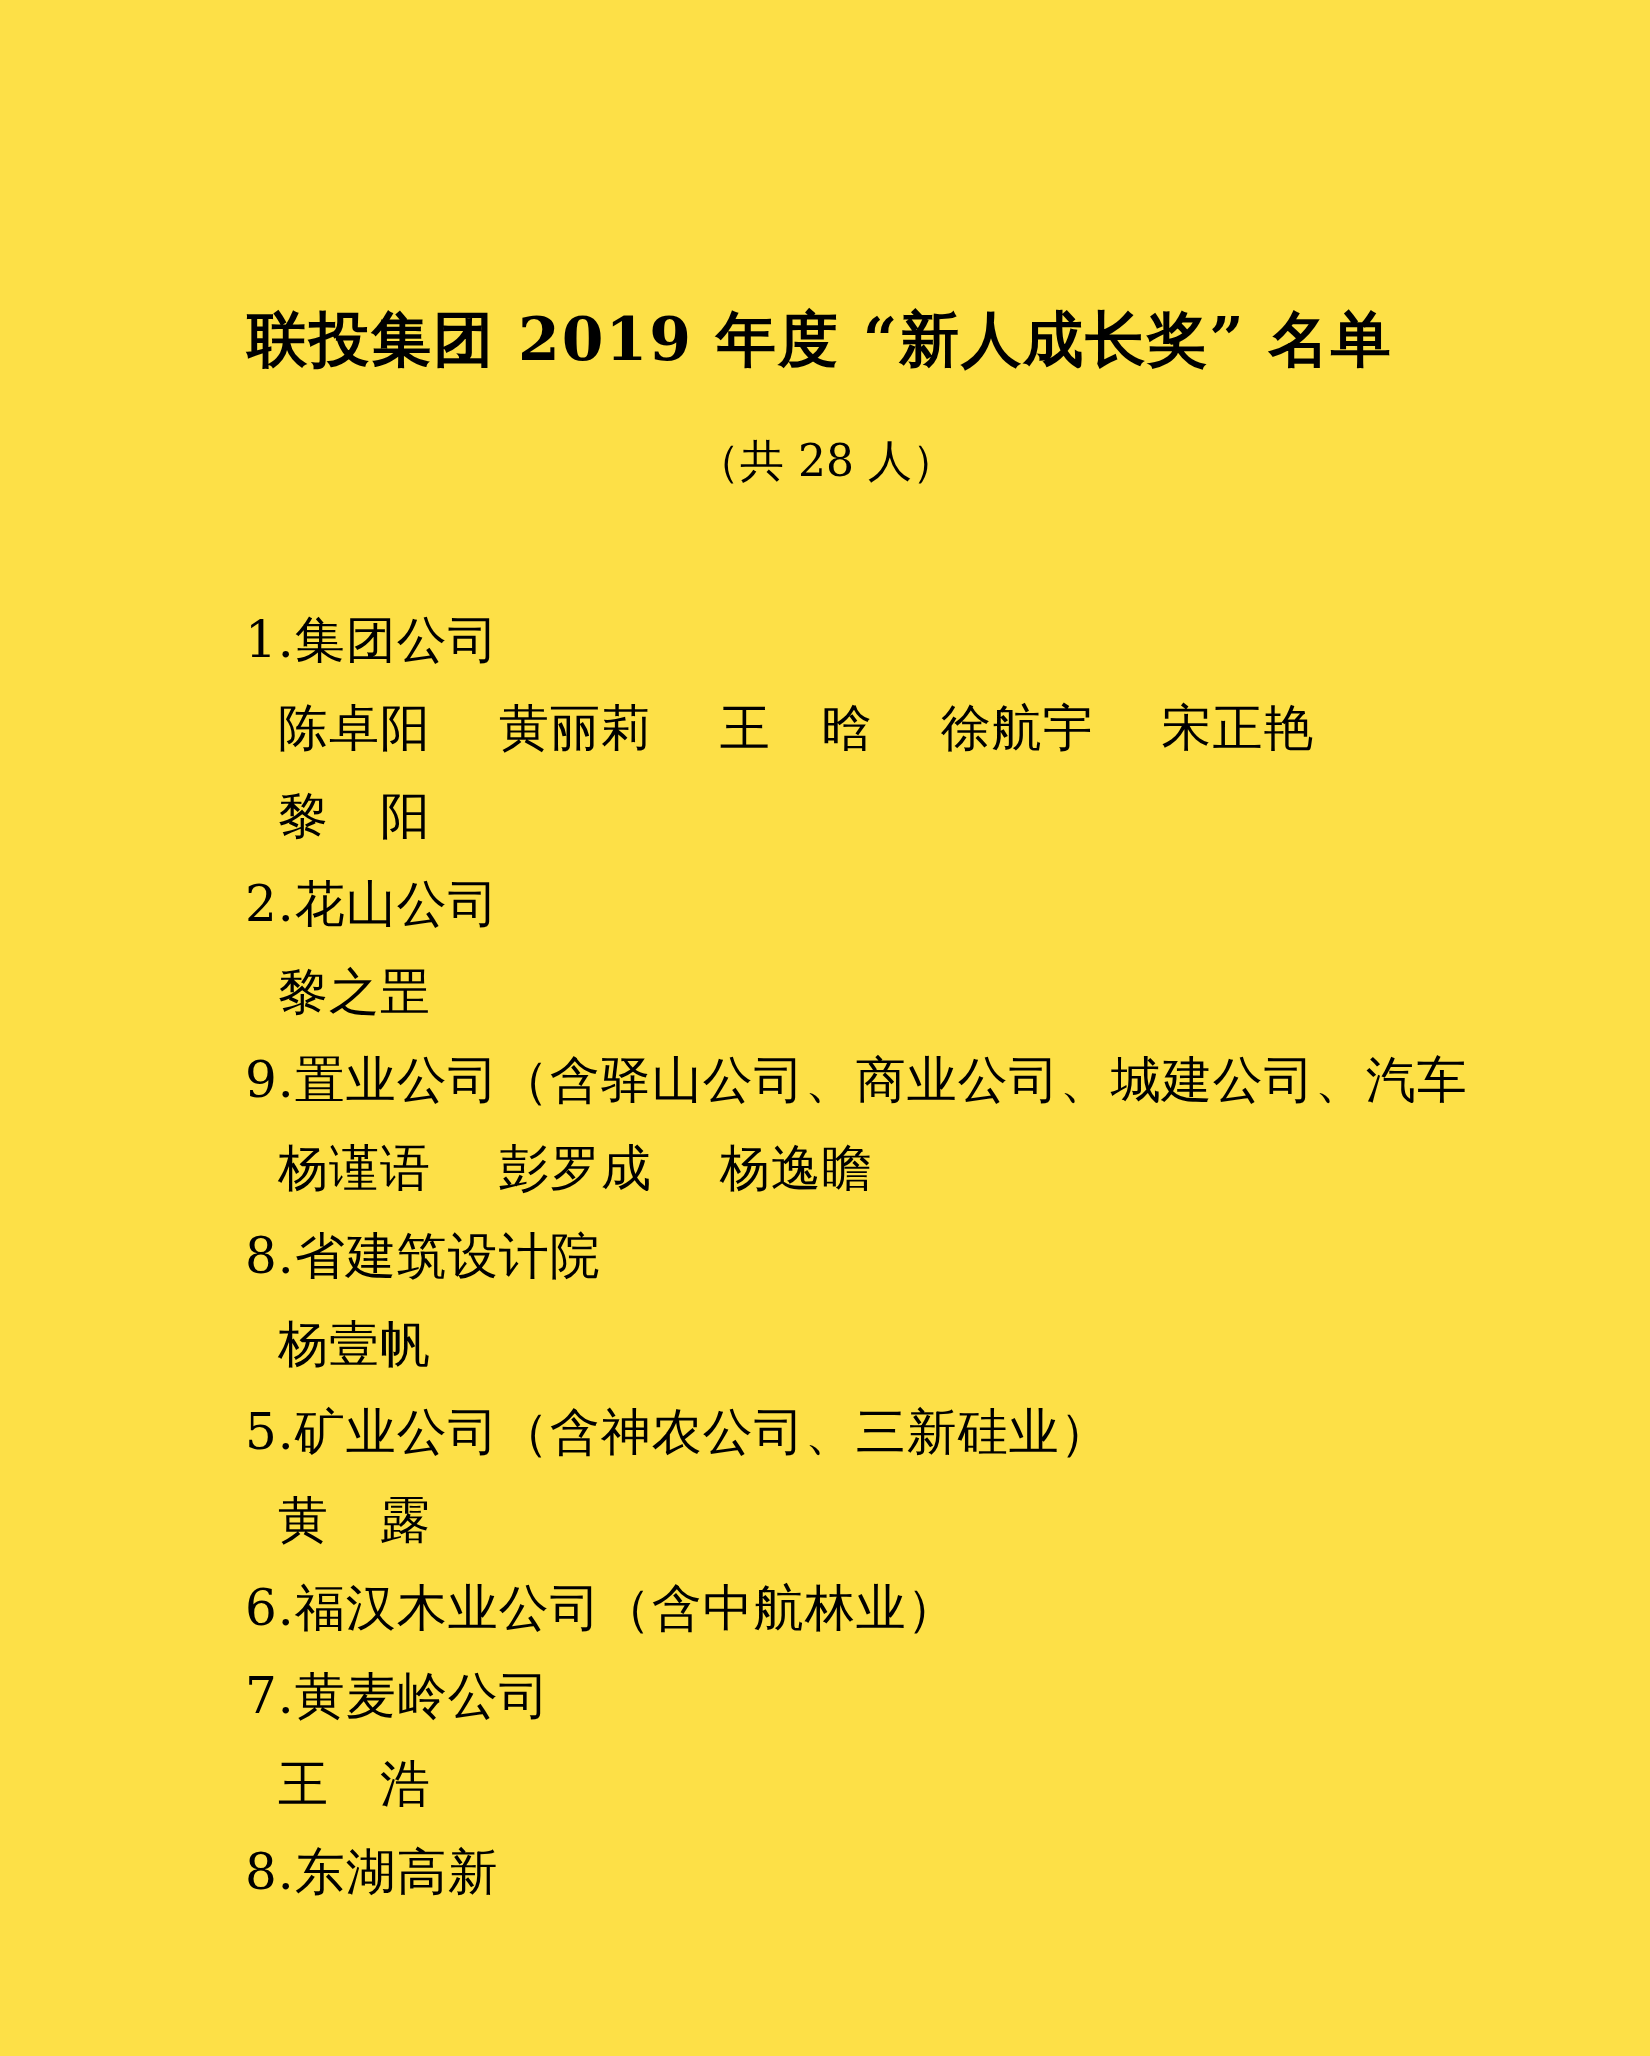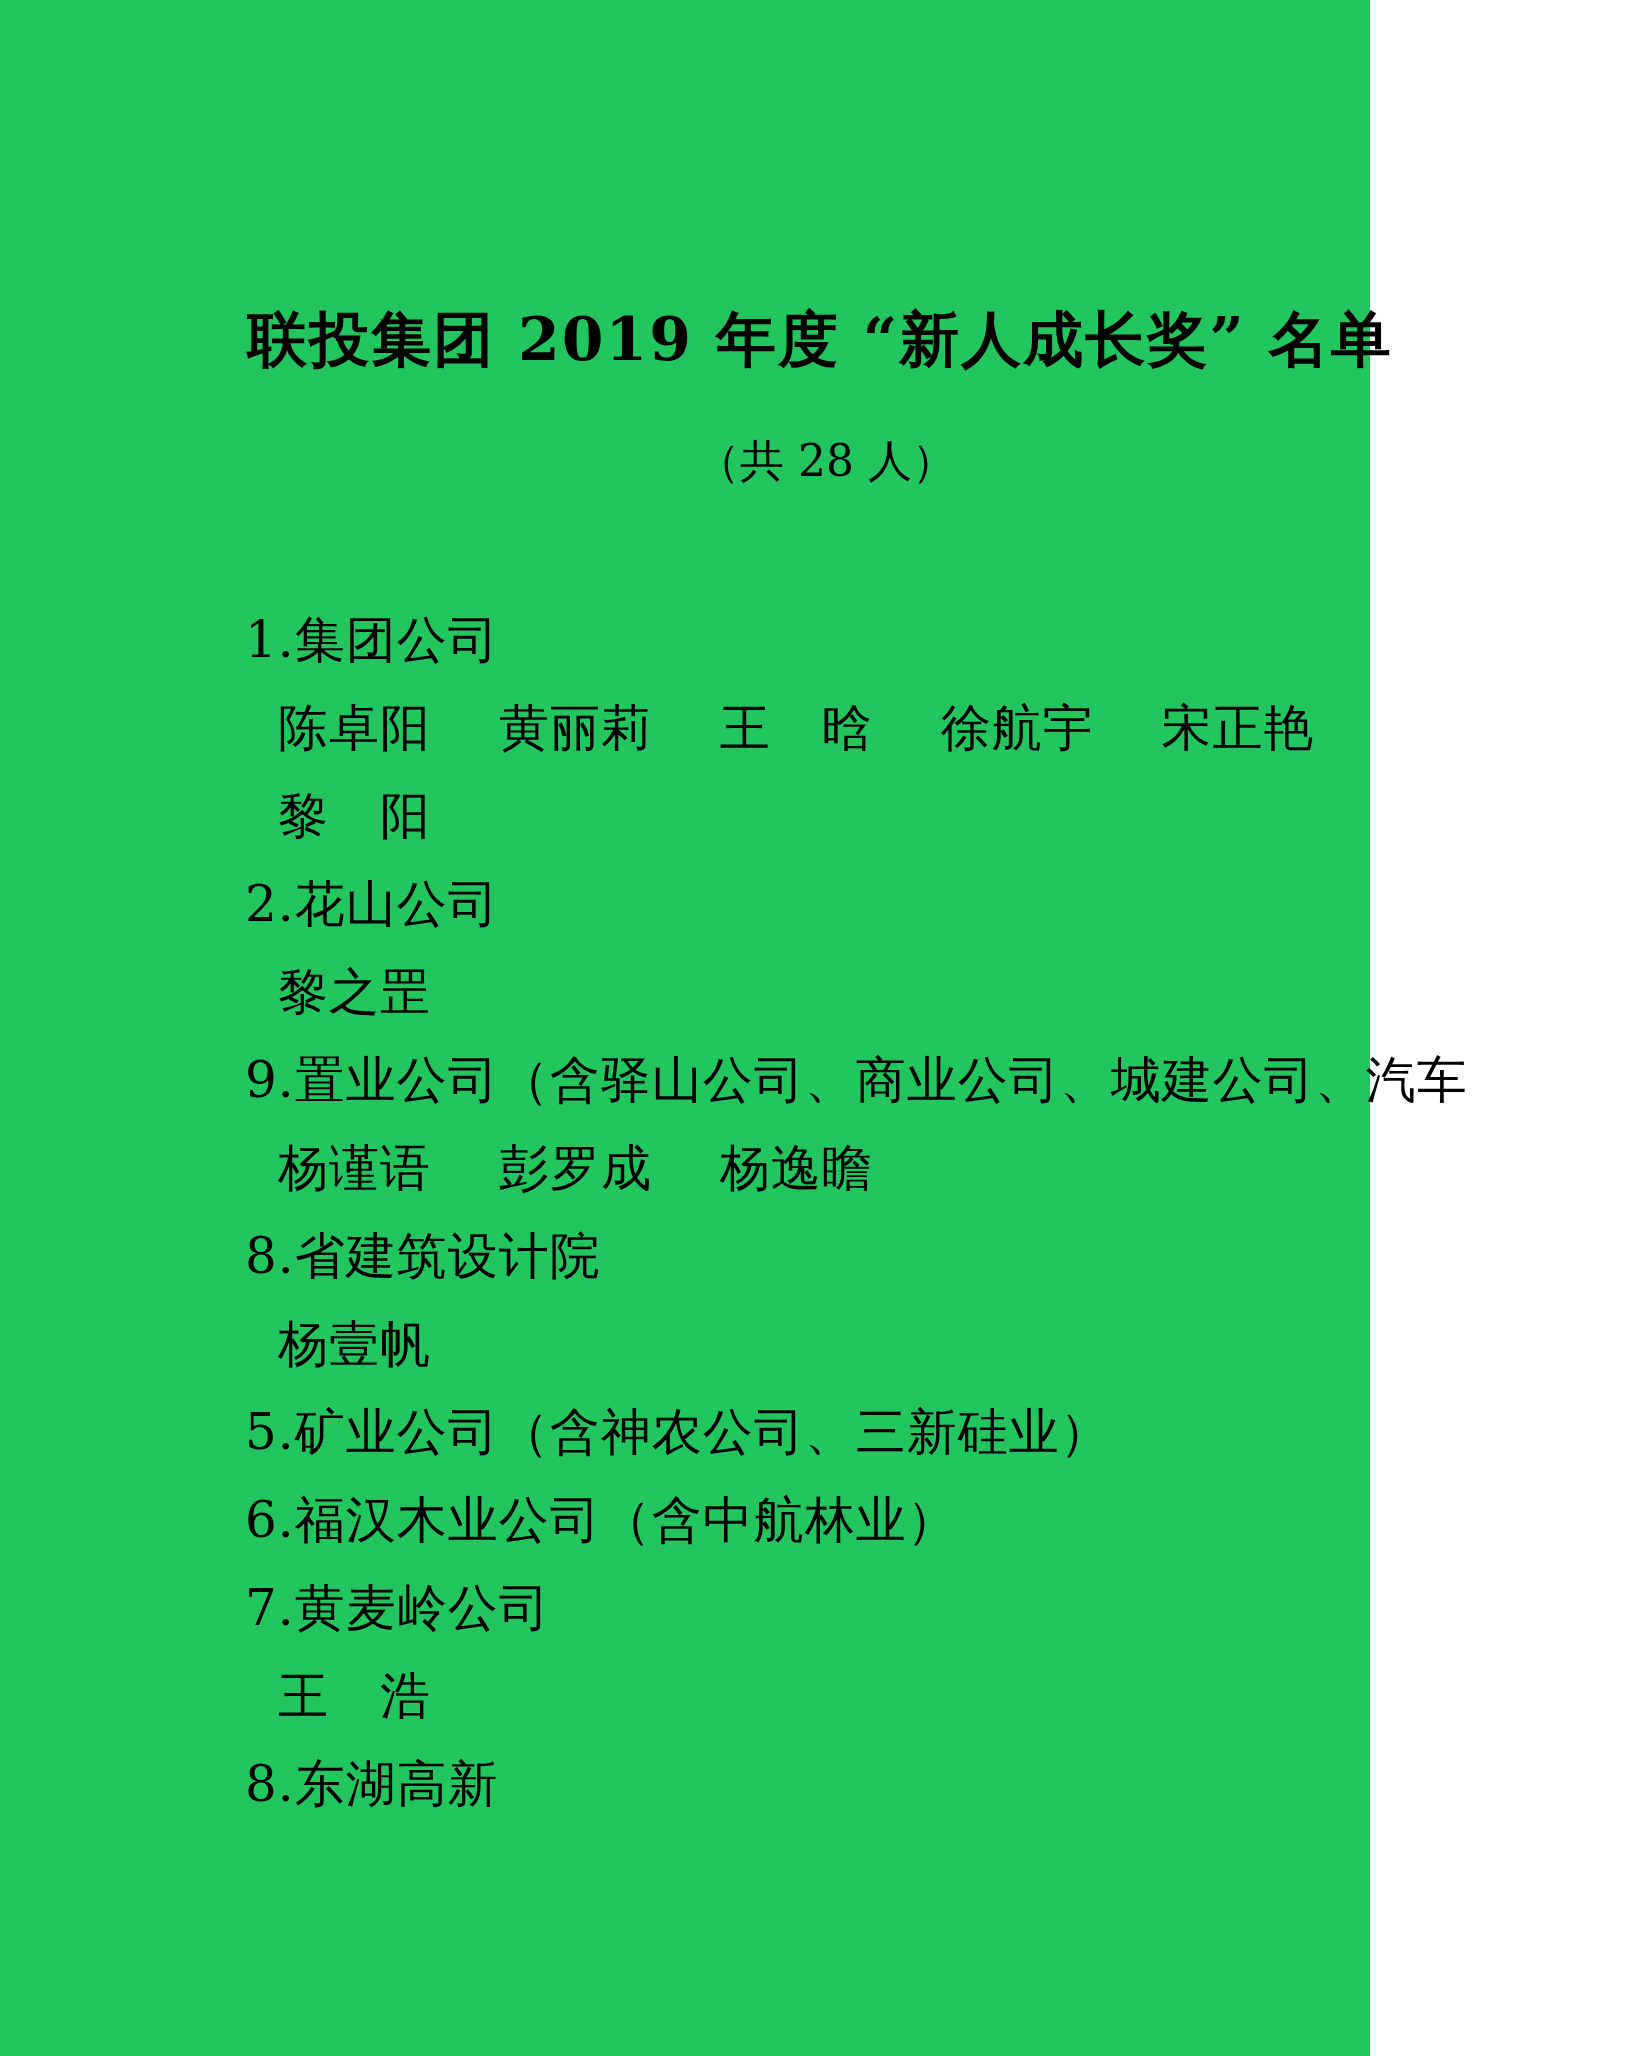--- a/index.html
+++ b/index.html
@@ -9,23 +9,23 @@
   }
   body {
     width: 1650px;
     height: 2056px;
     overflow: hidden;
     color: #000000;
     font-family: "DejaVu Serif", "Liberation Serif", serif;
   }
   .page {
     position: relative;
-    width: 1370px;
+    width: 1650px;
     height: 2056px;
-    background: #22c55e;
+    background: #fde047;
   }
   .doc-title {
     position: absolute;
     top: 300px;
     left: 10px;
     width: 1620px;
     text-align: center;
     font-size: 60px;
     font-weight: bold;
     letter-spacing: 2px;
@@ -81,19 +81,20 @@
     <div class="line item">1.集团公司</div>
     <div class="line names">陈卓阳　 黄丽莉　 王　晗　 徐航宇　 宋正艳</div>
     <div class="line names">黎　阳</div>
     <div class="line item">2.花山公司</div>
     <div class="line names">黎之罡</div>
     <div class="line item">9.置业公司（含驿山公司、商业公司、城建公司、汽车</div>
     <div class="line names">杨谨语　 彭罗成　 杨逸瞻</div>
     <div class="line item">8.省建筑设计院</div>
     <div class="line names">杨壹帆</div>
     <div class="line item">5.矿业公司（含神农公司、三新硅业）</div>
+    <div class="line names">黄　露</div>
     <div class="line item">6.福汉木业公司（含中航林业）</div>
     <div class="line item">7.黄麦岭公司</div>
     <div class="line names">王　浩</div>
     <div class="line item">8.东湖高新</div>
   </div>
 
 </div>
 
 </body></html>

